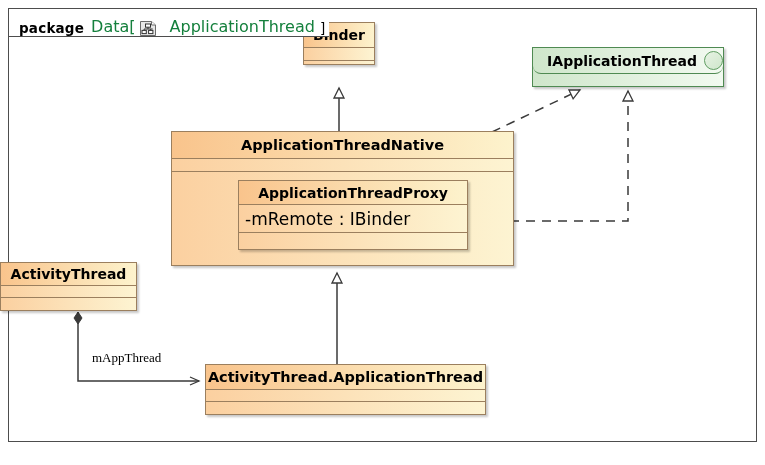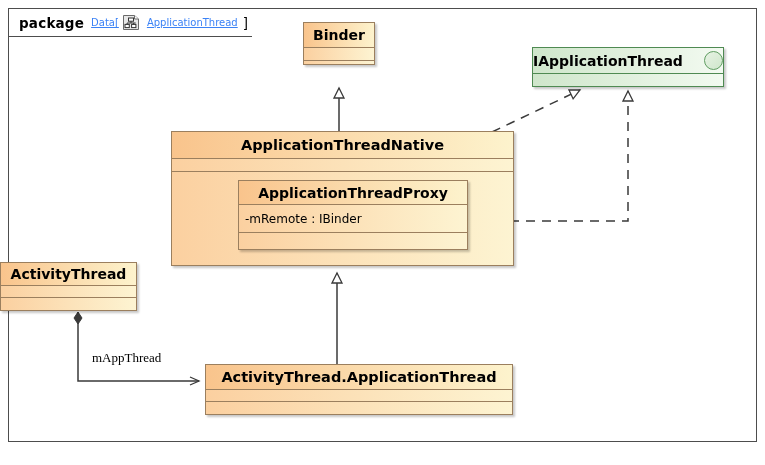--- a/index.html
+++ b/index.html
@@ -35,36 +35,35 @@
     position: absolute;
     left: 8px;
     top: 8px;
     height: 29px;
     box-sizing: border-box;
     border-left: 1px solid #4d4d4d;
     border-top: 1px solid #4d4d4d;
     border-bottom: 1px solid #4d4d4d;
     background: #ffffff;
     display: flex;
-    align-items: center;
+    align-items: flex-end;
     padding: 0 4px 0 10px;
     white-space: nowrap;
     z-index: 4;
   }
   .package-tab .kw {
     font-weight: bold;
     font-size: 13.5px;
     color: #000;
     letter-spacing: .2px;
   }
   .package-tab .nm {
-    font-size: 10px;
-    color: #3b82f6;
+    font-size: 16px;
+    color: #15803d;
     margin-left: 7px;
-    text-decoration: underline;
   }
   .package-tab .br {
     font-size: 13.5px;
     color: #000;
   }
   .package-tab-slant {
     position: absolute;
     left: 196px;
     top: 8px;
     width: 16px;
@@ -125,24 +124,25 @@
     box-shadow: 2px 2px 2px rgba(0,0,0,0.22);
     background: linear-gradient(to right, #cfe6cb 0%, #f2faf0 100%);
     z-index: 3;
   }
   .iface-title {
     box-sizing: border-box;
     border-bottom: 1px solid #4f8a52;
     background: linear-gradient(to right, #cfe6cb 0%, #f3faf1 100%);
     display: flex;
     align-items: center;
-    justify-content: space-between;
+    justify-content: flex-end;
     font-weight: bold;
     color: #000;
     white-space: nowrap;
+    border-radius: 8px;
   }
   .iface-circle {
     width: 17px;
     height: 17px;
     border-radius: 50%;
     border: 1.6px solid #5f9d61;
     background: linear-gradient(135deg,#e7f3e4 0%, #cfe6cb 100%);
     margin-left: 7px;
     flex: 0 0 auto;
   }
@@ -189,21 +189,21 @@
     <span class="pkg-icon">
       <svg width="16" height="15" viewBox="0 0 16 15">
         <path d="M0.5,0.5 L11.5,0.5 L15.5,4 L15.5,14.5 L0.5,14.5 Z" fill="#e8e8e8" stroke="#6b6b6b" stroke-width="1"></path>
         <path d="M11.5,0.5 L11.5,4 L15.5,4" fill="#ffffff" stroke="#6b6b6b" stroke-width="1"></path>
         <rect x="5.5" y="3" width="5" height="3.2" fill="#ffffff" stroke="#333" stroke-width="1"></rect>
         <rect x="2" y="9.4" width="4.3" height="3.2" fill="#ffffff" stroke="#333" stroke-width="1"></rect>
         <rect x="8.6" y="9.4" width="4.3" height="3.2" fill="#ffffff" stroke="#333" stroke-width="1"></rect>
         <path d="M8,6.2 L8,8 M4.1,8 L12.7,8 M4.1,8 L4.1,9.4 M10.7,8 L10.7,9.4" stroke="#333" stroke-width="1" fill="none"></path>
       </svg>
     </span>
-    <span class="nm" style="margin-left:4px">ApplicationThread</span>
+    <span class="nm" style="margin-left:10px">ApplicationThread</span>
     <span class="br" style="margin-left:5px">]</span>
   </div>
 
   <svg class="edges">
     <defs>
       <marker id="hollowTri" markerWidth="14" markerHeight="14" refX="11" refY="6" orient="auto" markerUnits="userSpaceOnUse">
         <path d="M1,1 L11,6 L1,11 z" fill="#ffffff" stroke="#3a3a3a" stroke-width="1.3"></path>
       </marker>
       <marker id="openArrow" markerWidth="12" markerHeight="12" refX="10" refY="5" orient="auto" markerUnits="userSpaceOnUse">
         <path d="M1,1 L10,5 L1,9" fill="none" stroke="#3a3a3a" stroke-width="1.3"></path>
@@ -254,31 +254,31 @@
   </div>
 
   <div class="uml-box" style="left:171px; top:131px; width:343px; height:135px;">
     <div class="uml-title" style="height:27px; font-size:14.5px;">ApplicationThreadNative</div>
     <div class="uml-comp" style="height:13px; font-size:11px;"></div>
     <div class="uml-comp last" style="height:93px; display:block; padding:0;"></div>
   </div>
 
   <div class="uml-box" style="left:238px; top:180px; width:230px; height:70px;">
     <div class="uml-title" style="height:24px; font-size:14px;">ApplicationThreadProxy</div>
-    <div class="uml-comp" style="height:28px; font-size:12px;">-mRemote : IBinder</div>
+    <div class="uml-comp" style="height:28px; font-size:17px;">-mRemote : IBinder</div>
     <div class="uml-comp last" style="height:16px; font-size:11px;"></div>
   </div>
 
   <div class="uml-box" style="left:0; top:262px; width:137px; height:49px;">
     <div class="uml-title" style="height:23px; font-size:14px;">ActivityThread</div>
     <div class="uml-comp" style="height:12px; font-size:11px;"></div>
     <div class="uml-comp last" style="height:12px; font-size:11px;"></div>
   </div>
 
-  <div class="uml-box" style="left:205px; top:364px; width:308px; height:51px;">
+  <div class="uml-box" style="left:205px; top:364px; width:281px; height:51px;">
     <div class="uml-title" style="height:25px; font-size:14.5px;">ActivityThread.ApplicationThread</div>
     <div class="uml-comp" style="height:12px; font-size:11px;"></div>
     <div class="uml-comp last" style="height:12px; font-size:11px;"></div>
   </div>
 
   <div class="edge-label" style="left:92px; top:350px;">mAppThread</div>
 
 </div>
 
 </body></html>

